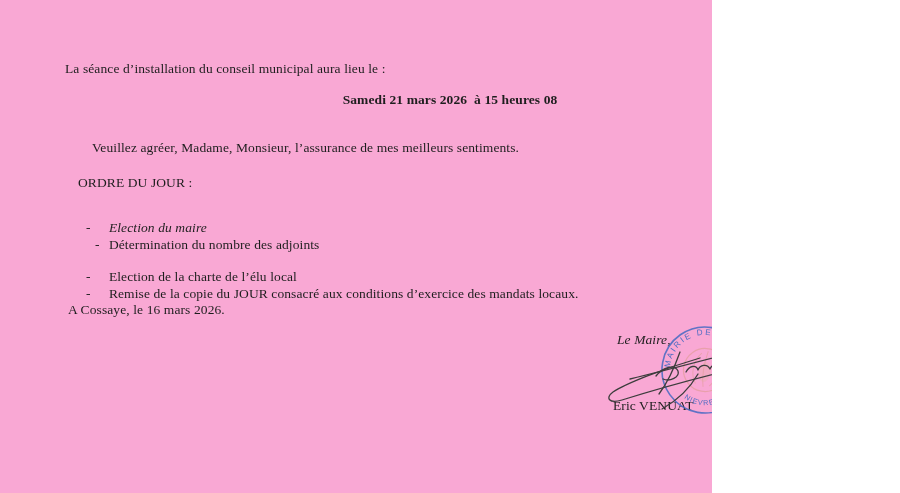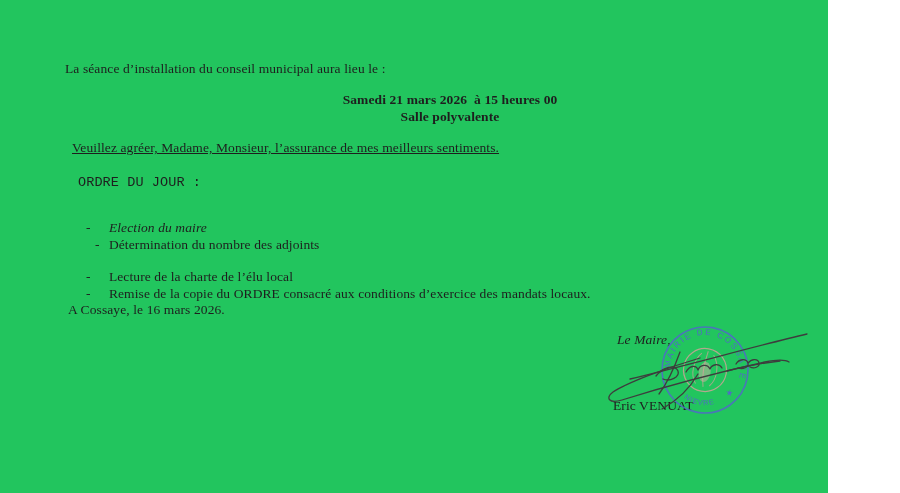--- a/index.html
+++ b/index.html
@@ -4,22 +4,22 @@
 <style>
   * { margin: 0; padding: 0; box-sizing: border-box; }
   html, body { background: #ffffff; }
   body {
     width: 900px; height: 493px;
     font-family: "Liberation Serif", "DejaVu Serif", serif;
     color: #1e1e1e;
   }
   .page {
     position: relative;
-    width: 828px; height: 493px;
-    background: #22c55e;
+    width: 712px; height: 493px;
+    background: #f9a8d4;
     overflow: hidden;
   }
   .line {
     position: absolute;
     font-size: 13.5px;
     line-height: 16px;
     white-space: pre;
     letter-spacing: 0.1px;
   }
   .bold { font-weight: bold; }
@@ -36,39 +36,38 @@
   }
   .sig-area svg { display: block; }
 </style>
 </head>
 <body>
 
 <div class="page">
 
   <div class="line" style="left:65px; top:61px;">La séance d’installation du conseil municipal aura lieu le :</div>
 
-  <div class="line bold center" style="top:92px;">Samedi 21 mars 2026  à 15 heures 00</div>
+  <div class="line bold center" style="top:92px;">Samedi 21 mars 2026  à 15 heures 08</div>
 
-  <div class="line bold center" style="top:109px;">Salle polyvalente</div>
 
-  <div class="line" style="left:72px; top:140px;text-decoration:underline;">Veuillez agréer, Madame, Monsieur, l’assurance de mes meilleurs sentiments.</div>
+  <div class="line" style="left:92px; top:140px;">Veuillez agréer, Madame, Monsieur, l’assurance de mes meilleurs sentiments.</div>
 
-  <div class="line" style="left:78px; top:175px;font-family:Liberation Mono, monospace;">ORDRE DU JOUR :</div>
+  <div class="line" style="left:78px; top:175px;">ORDRE DU JOUR :</div>
 
   <div class="line agenda-row" style="top:204px;font-style:italic;">
     <span class="dash">-</span><span>Election du maire</span>
   </div>
   <div class="line agenda-row" style="top:221px;text-align:center;">
     <span class="dash">-</span><span>Détermination du nombre des adjoints</span>
   </div>
   <div class="line agenda-row" style="top:253px;">
-    <span class="dash">-</span><span>Lecture de la charte de l’élu local</span>
+    <span class="dash">-</span><span>Election de la charte de l’élu local</span>
   </div>
   <div class="line agenda-row" style="top:270px;">
-    <span class="dash">-</span><span>Remise de la copie du ORDRE consacré aux conditions d’exercice des mandats locaux.</span>
+    <span class="dash">-</span><span>Remise de la copie du JOUR consacré aux conditions d’exercice des mandats locaux.</span>
   </div>
 
   <div class="line" style="left:68px; top:302px;font-family:Liberation Serif, serif;">A Cossaye, le 16 mars 2026.</div>
 
   <div class="line" style="left:617px; top:332px;font-style:italic;">Le Maire,</div>
 
   <div class="line" style="left:613px; top:398px;">Eric VENUAT</div>
 
   <div class="sig-area">
     <svg width="220" height="105" viewBox="0 0 220 105">

